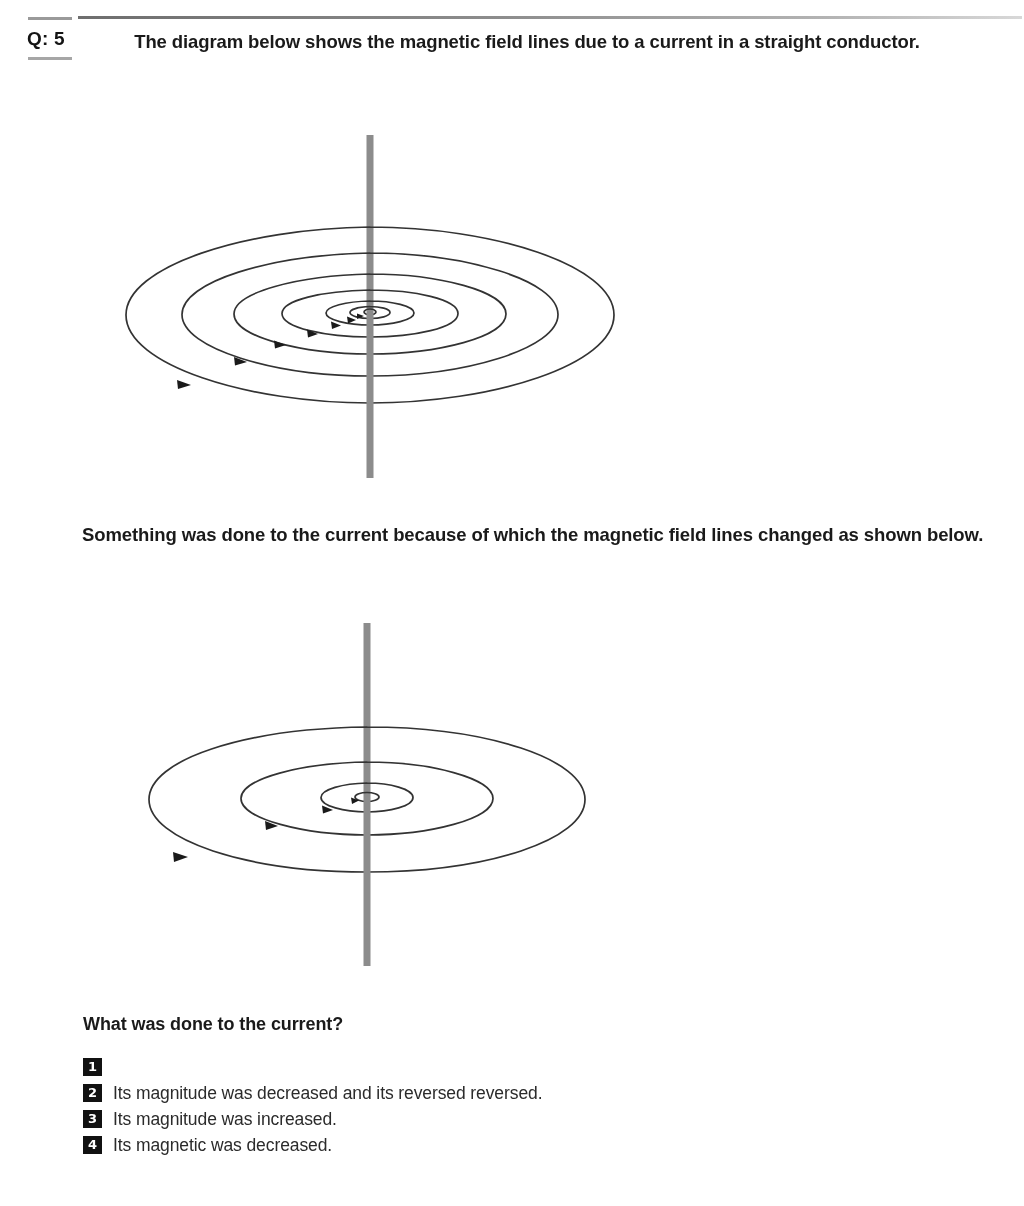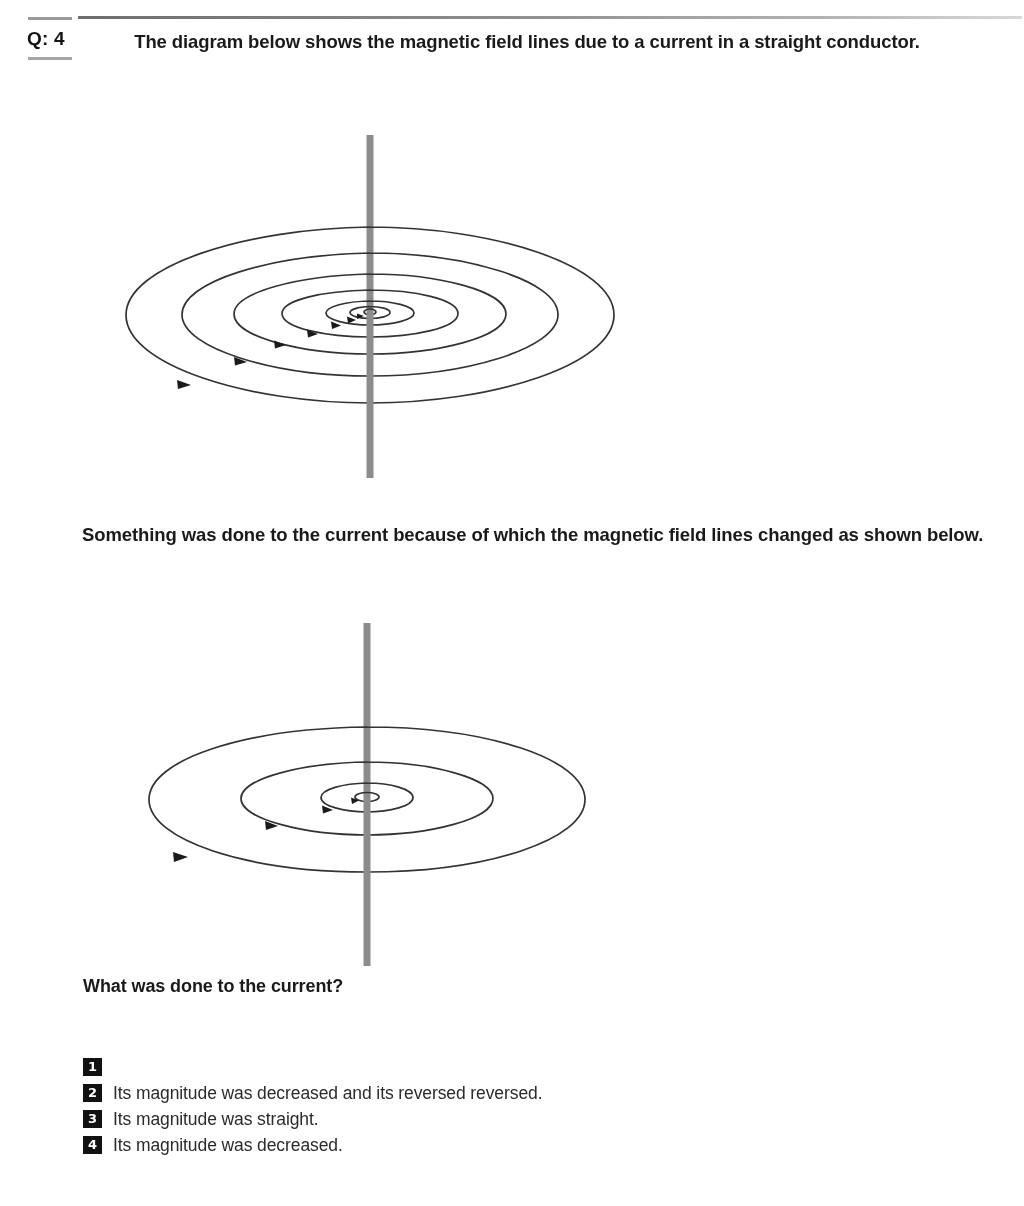--- a/index.html
+++ b/index.html
@@ -71,21 +71,21 @@
     text-align: center;
   }
   #stem-2 {
     left: 82px;
     top: 522px;
     width: 945px;
   }
   #question-prompt {
     position: absolute;
     left: 83px;
-    top: 976px;
+    top: 1014px;
     font-size: 18px;
     font-weight: bold;
     color: #1a1a1a;
     letter-spacing: -0.1px;
   }
 
   
   .diagram {
     position: absolute;
   }
@@ -125,21 +125,21 @@
     letter-spacing: -0.1px;
   }
 </style>
 </head>
 <body>
 
 <div id="rule-top-short"></div>
 <div id="rule-top-long"></div>
 <div id="rule-under-q"></div>
 
-<div id="q-label">Q: 4</div>
+<div id="q-label">Q: 5</div>
 
 <div id="stem-1" class="stem">The diagram below shows the magnetic field lines due to a current in a straight conductor.</div>
 
 <div id="diagram-1" class="diagram">
   <svg width="640" height="380" viewBox="0 0 640 380">
 
     <line x1="310" y1="20" x2="310" y2="195" stroke="#8c8c8c" stroke-width="7"></line>
 
     <path fill="none" stroke="#333333" stroke-width="1.7" stroke-linecap="round" d="M 310 194
              C 313 194 316 195.5 316 197 C 316 198.5 313 200 310 200
@@ -218,19 +218,19 @@
 <div id="options">
   <div class="option-row">
     <div class="option-badge">1</div>
   </div>
   <div class="option-row">
     <div class="option-badge">2</div>
     <div class="option-text">Its magnitude was decreased and its reversed reversed.</div>
   </div>
   <div class="option-row">
     <div class="option-badge">3</div>
-    <div class="option-text">Its magnitude was straight.</div>
+    <div class="option-text">Its magnitude was increased.</div>
   </div>
   <div class="option-row">
     <div class="option-badge">4</div>
-    <div class="option-text">Its magnitude was decreased.</div>
+    <div class="option-text">Its magnetic was decreased.</div>
   </div>
 </div>
 
 </body></html>

